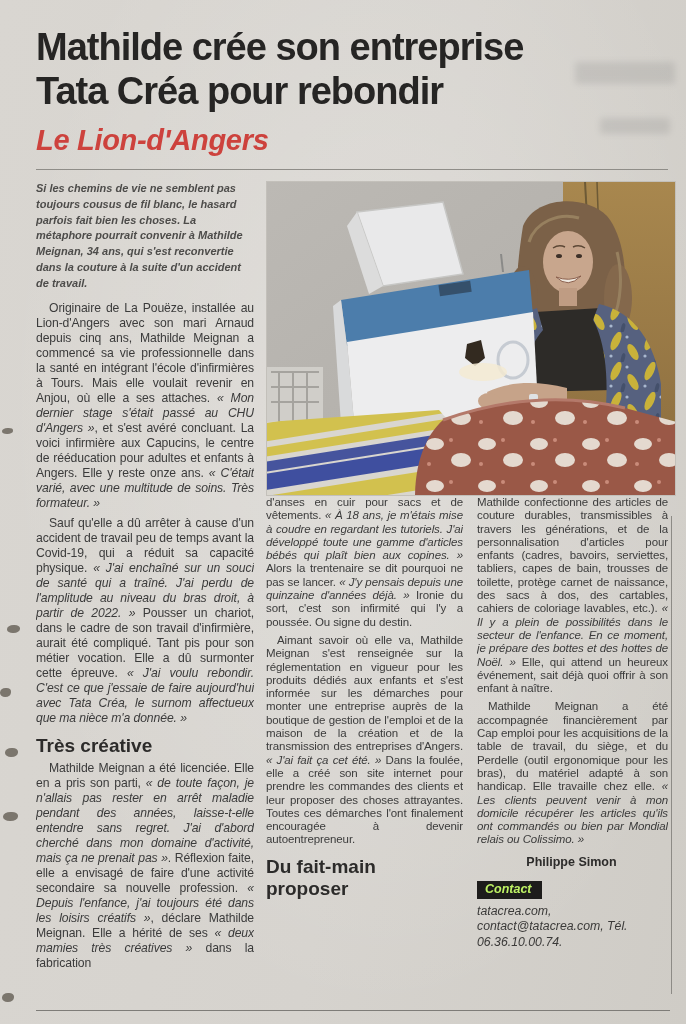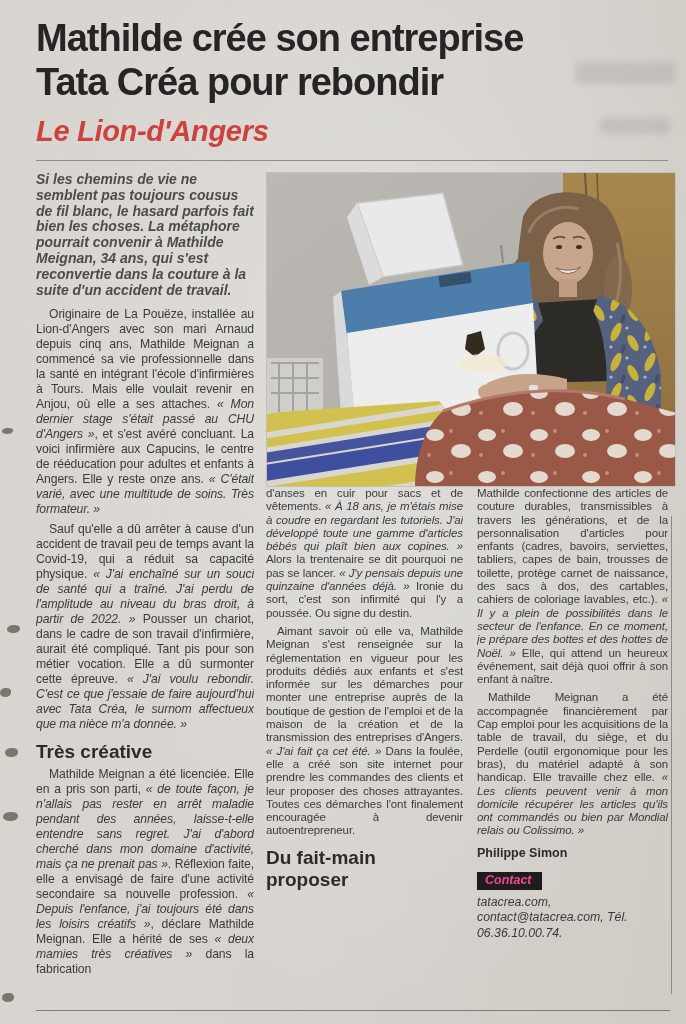--- a/index.html
+++ b/index.html
@@ -4,63 +4,63 @@
 <style>
   html,body{margin:0;padding:0;background:#c8c5c0;}
   .page{
     position:relative;width:686px;height:1024px;overflow:hidden;
     background:
       radial-gradient(ellipse at 55% 40%, rgba(255,255,255,.25), rgba(0,0,0,0) 70%),
       linear-gradient(100deg,#d9d6d1 0%,#d6d3ce 55%,#cfccc6 100%);
     font-family:"Liberation Sans","DejaVu Sans",sans-serif;
     color:#3a3a3a;
   }
-  .inner{position:absolute;left:36px;top:0;width:632px;}
+  .inner{position:absolute;left:36px;top:9px;width:632px;}
   
   .headline{
     margin-top:16px;
     font-size:38px;line-height:44px;font-weight:700;
     letter-spacing:-1px;color:#262524;
   }
   .kicker{
     margin-top:11px;
     font-size:29px;font-weight:700;font-style:italic;
     color:#cd423d;letter-spacing:-.3px;
   }
   .rule-top{margin-top:12px;height:1px;background:#8f8d88;}
   
   .content{display:flex;margin-top:11px;}
   .col1{width:218px;margin-right:12px;height:838px;overflow:hidden;flex:none;}
   .rightarea{width:402px;flex:none;}
   p{margin:0 0 5px 0;text-align:justify;}
   .body{font-size:12.2px;line-height:15px;color:#3b3b3b;letter-spacing:-.1px;}
   .indent{text-indent:13px;}
   .lead{
-    font-size:14px;line-height:15.8px;font-weight:700;font-style:italic;
+    font-size:11px;line-height:15.8px;font-weight:700;font-style:italic;
     color:#4d4c4a;margin-bottom:9px;text-align:left;letter-spacing:0;
   }
   .subhead{font-size:19px;font-weight:700;color:#2c2b2a;margin:9px 0 4px 0;}
   
   .photo{
     width:410px;height:315px;border:1px solid #c3c0ba;box-sizing:border-box;
     background:#b5b2ad;overflow:hidden;
   }
   .caption{
     margin:6px 0 10px 0;font-size:12.8px;line-height:16px;color:#2f2e2d;
     text-align:left;letter-spacing:-.1px;
   }
   .twocols{display:flex;height:474px;overflow:hidden;}
   .col2{width:197px;margin-right:14px;flex:none;height:100%;overflow:hidden;}
   .col3{width:191px;flex:none;height:100%;overflow:hidden;}
   .col2 .body,.col3 .body{font-size:11.5px;line-height:13.3px;}
   .col2 .indent,.col3 .indent{text-indent:11px;}
   sup{font-size:8px;}
-  .byline{font-size:12.5px;font-weight:700;color:#2c2b2a;text-align:left;margin:8px 2px 10px 0;}
+  .byline{font-size:12.5px;font-weight:700;color:#2c2b2a;text-align:center;margin:8px 2px 10px 0;}
   .contact-badge{
-    display:inline-block;background:#1d1c1b;color:#ec4899;
+    display:inline-block;background:#1d1c1b;color:#bef264;
     font-size:12.5px;font-weight:700;font-style:italic;
     padding:1px 10px 3px 8px;margin-bottom:5px;
   }
   .contact-info{font-size:12.3px;line-height:15.5px;font-style:italic;color:#3b3a39;text-align:left;}
   
   .rule-bottom{position:absolute;left:36px;width:634px;top:1010px;height:1px;background:#7e7c78;}
   .vdivider{position:absolute;left:671px;top:516px;width:1px;height:478px;background:#8d8b86;}
   .speck{position:absolute;background:#5c554c;border-radius:50% 40% 50% 45%;opacity:.75;}
   .ghost{position:absolute;filter:blur(3px);opacity:.16;background:#6a6a6a;border-radius:3px;}
   i{font-style:italic;}

